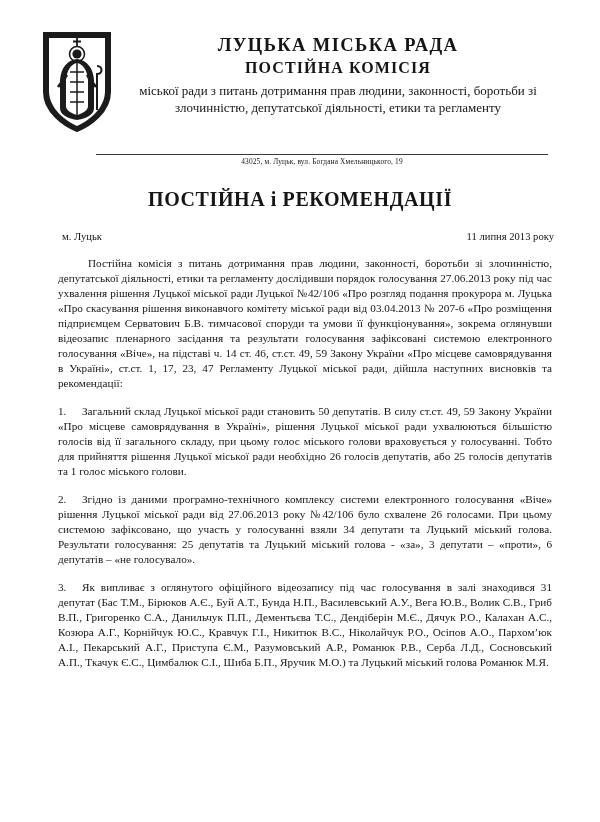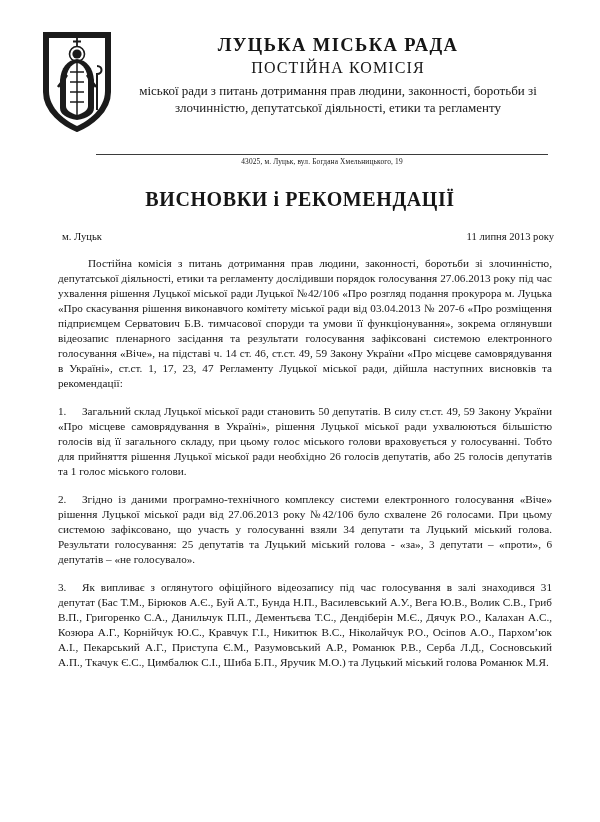--- a/index.html
+++ b/index.html
@@ -46,21 +46,21 @@
     padding-top: 8px;
   }
   .org-line1 {
     font-size: 18.5px;
     font-weight: bold;
     letter-spacing: 1.4px;
     line-height: 1.25;
   }
   .org-line2 {
     font-size: 16px;
-    font-weight: normal;
+    font-weight: bold;
     letter-spacing: 1.1px;
     line-height: 1.3;
     margin-top: 1px;
   }
   .org-sub {
     font-size: 13px;
     line-height: 1.35;
     margin-top: 3px;
     padding: 0 4px;
   }
@@ -160,21 +160,21 @@
       <div class="org-line2">ПОСТІЙНА КОМІСІЯ</div>
       <div class="org-sub">міської ради з питань дотримання прав людини, законності, боротьби зі злочинністю, депутатської діяльності, етики та регламенту</div>
     </div>
   </div>
 
   <div class="addr-wrap">
     <div class="addr-rule"></div>
     <div class="addr-text">43025, м. Луцьк, вул. Богдана Хмельницького, 19</div>
   </div>
 
-  <div class="doc-title">ВИСНОВКИ і РЕКОМЕНДАЦІЇ</div>
+  <div class="doc-title">ПОСТІЙНА і РЕКОМЕНДАЦІЇ</div>
 
   <div class="place-date">
     <div>м. Луцьк</div>
     <div>11 липня 2013 року</div>
   </div>
 
   <div class="body">
 
     <p class="para intro">Постійна комісія з питань дотримання прав людини, законності, боротьби зі злочинністю, депутатської діяльності, етики та регламенту дослідивши порядок голосування 27.06.2013 року під час ухвалення рішення Луцької міської ради Луцької №42/106 «Про розгляд подання прокурора м. Луцька «Про скасування рішення виконавчого комітету міської ради від 03.04.2013 № 207-6 «Про розміщення підприємцем Серватович Б.В. тимчасової споруди та умови її функціонування», зокрема оглянувши відеозапис пленарного засідання та результати голосування зафіксовані системою електронного голосування «Віче», на підставі ч. 14 ст. 46, ст.ст. 49, 59 Закону України «Про місцеве самоврядування в Україні», ст.ст. 1, 17, 23, 47 Регламенту Луцької міської ради, дійшла наступних висновків та рекомендації:</p>
 

